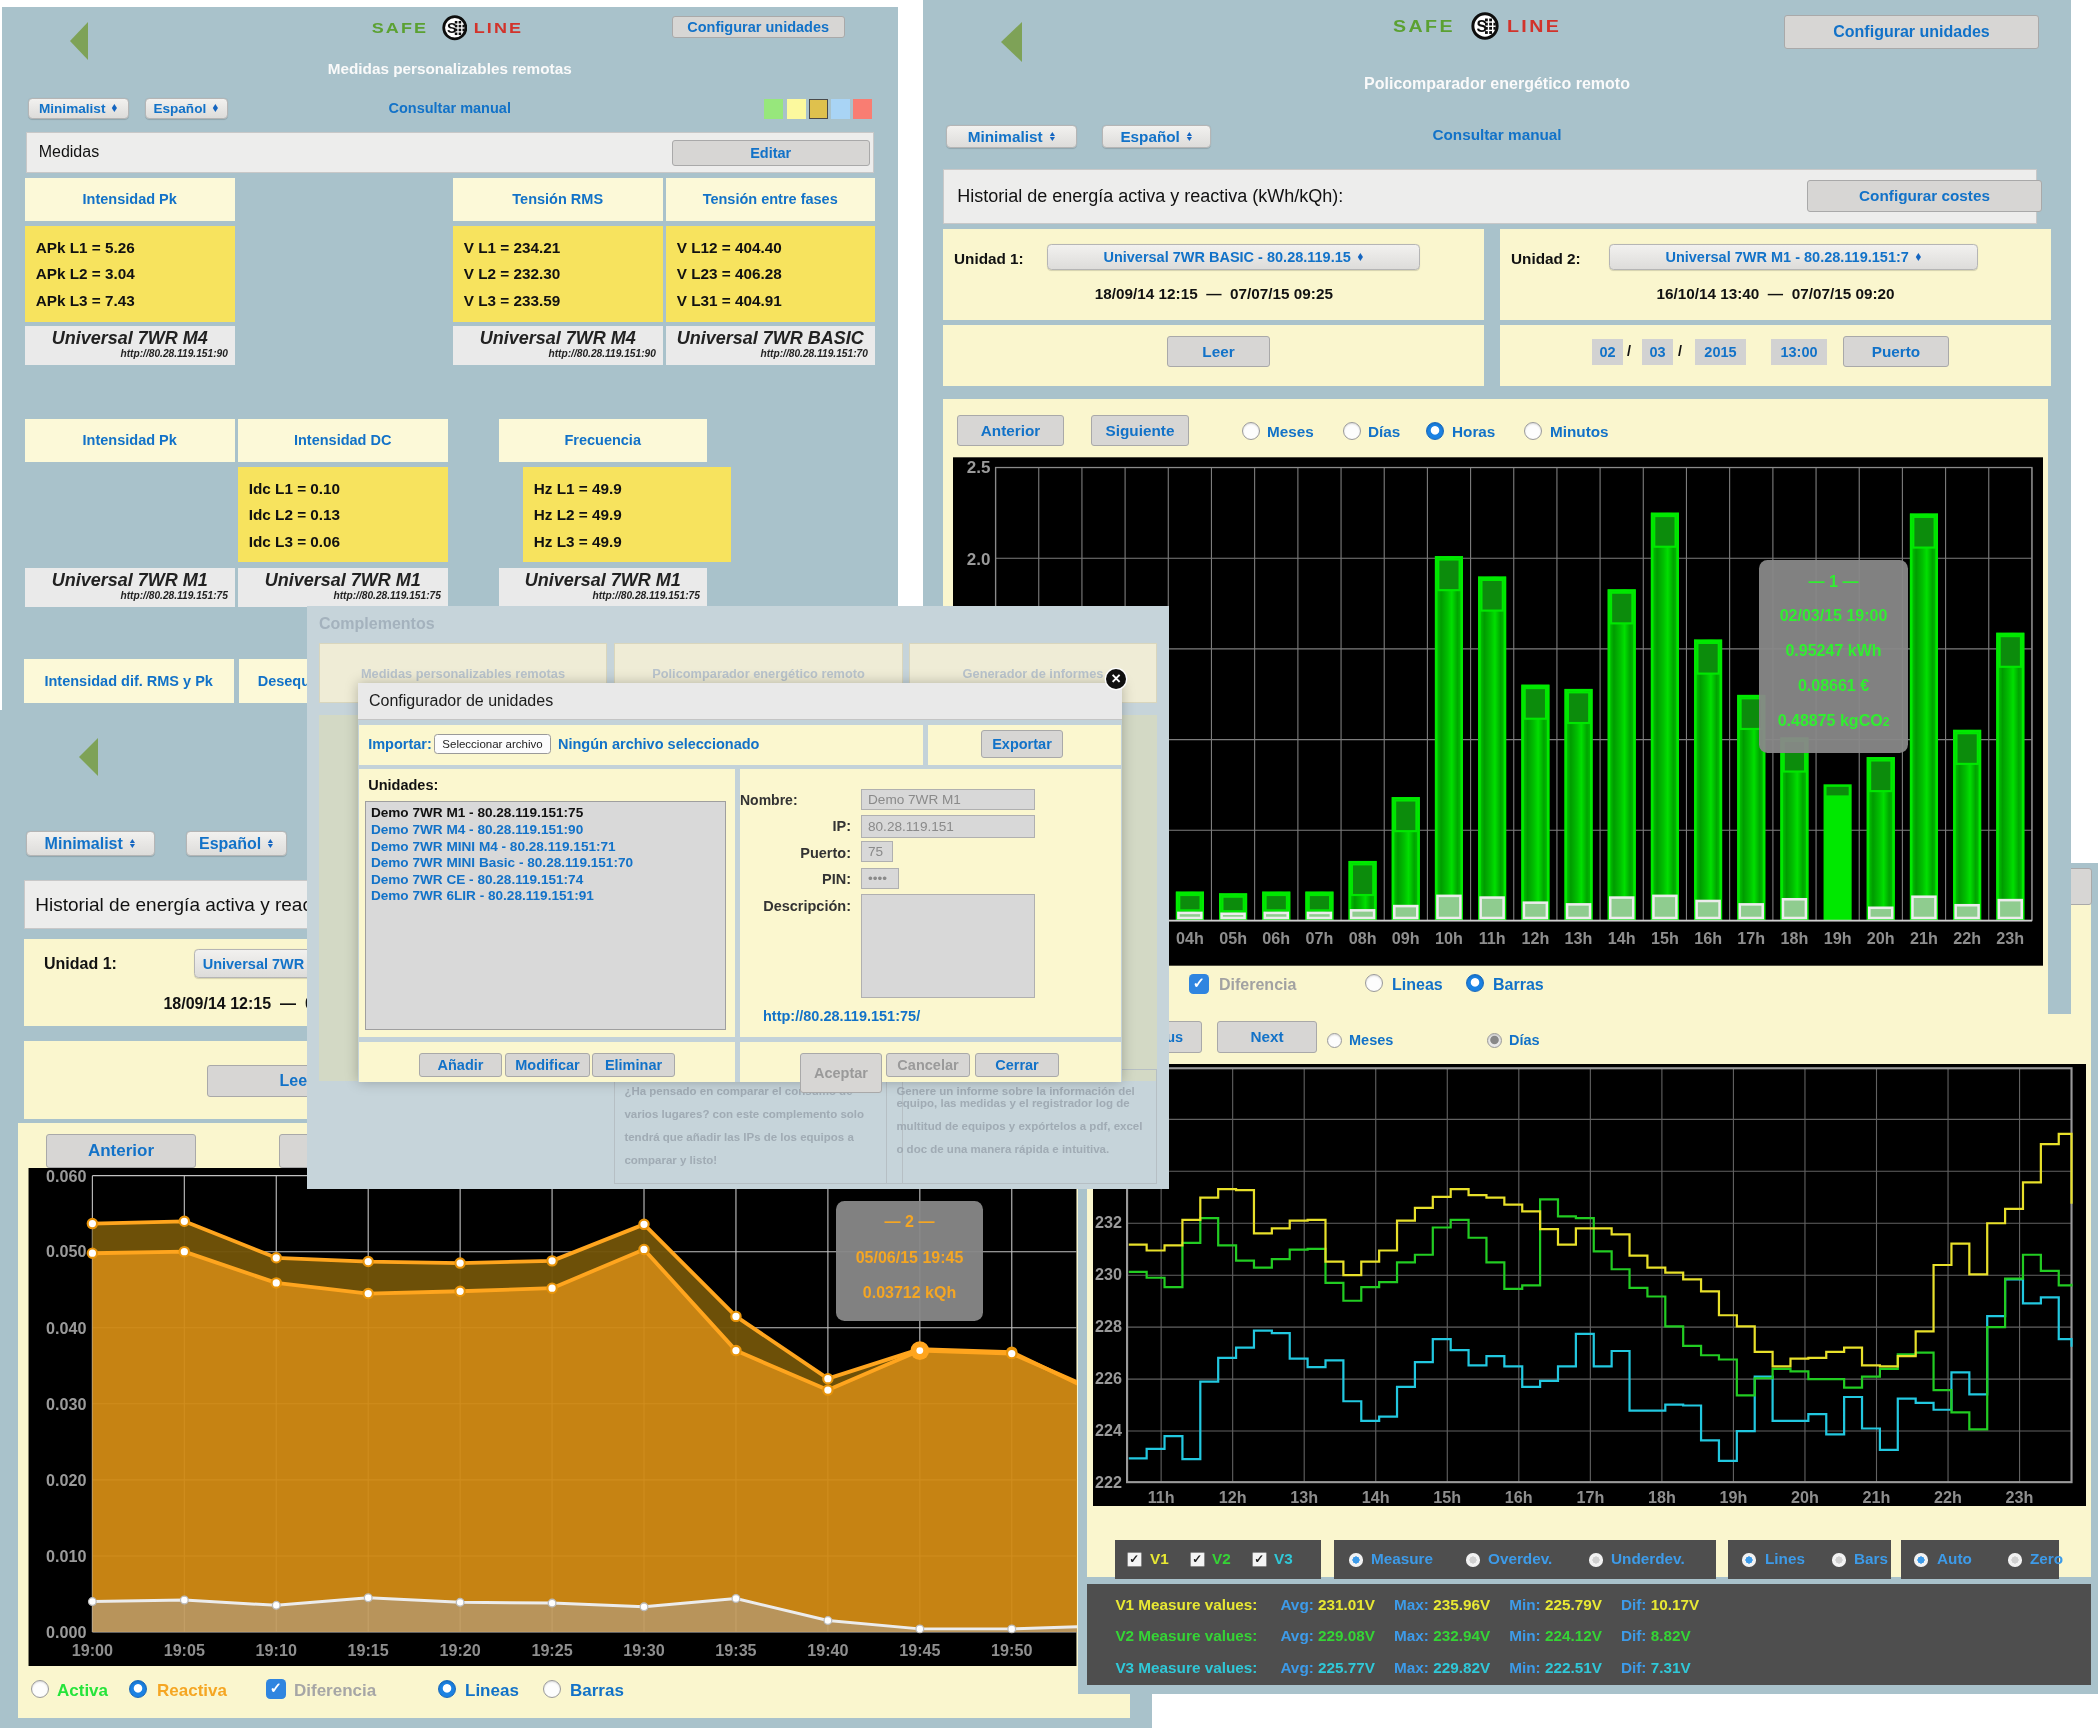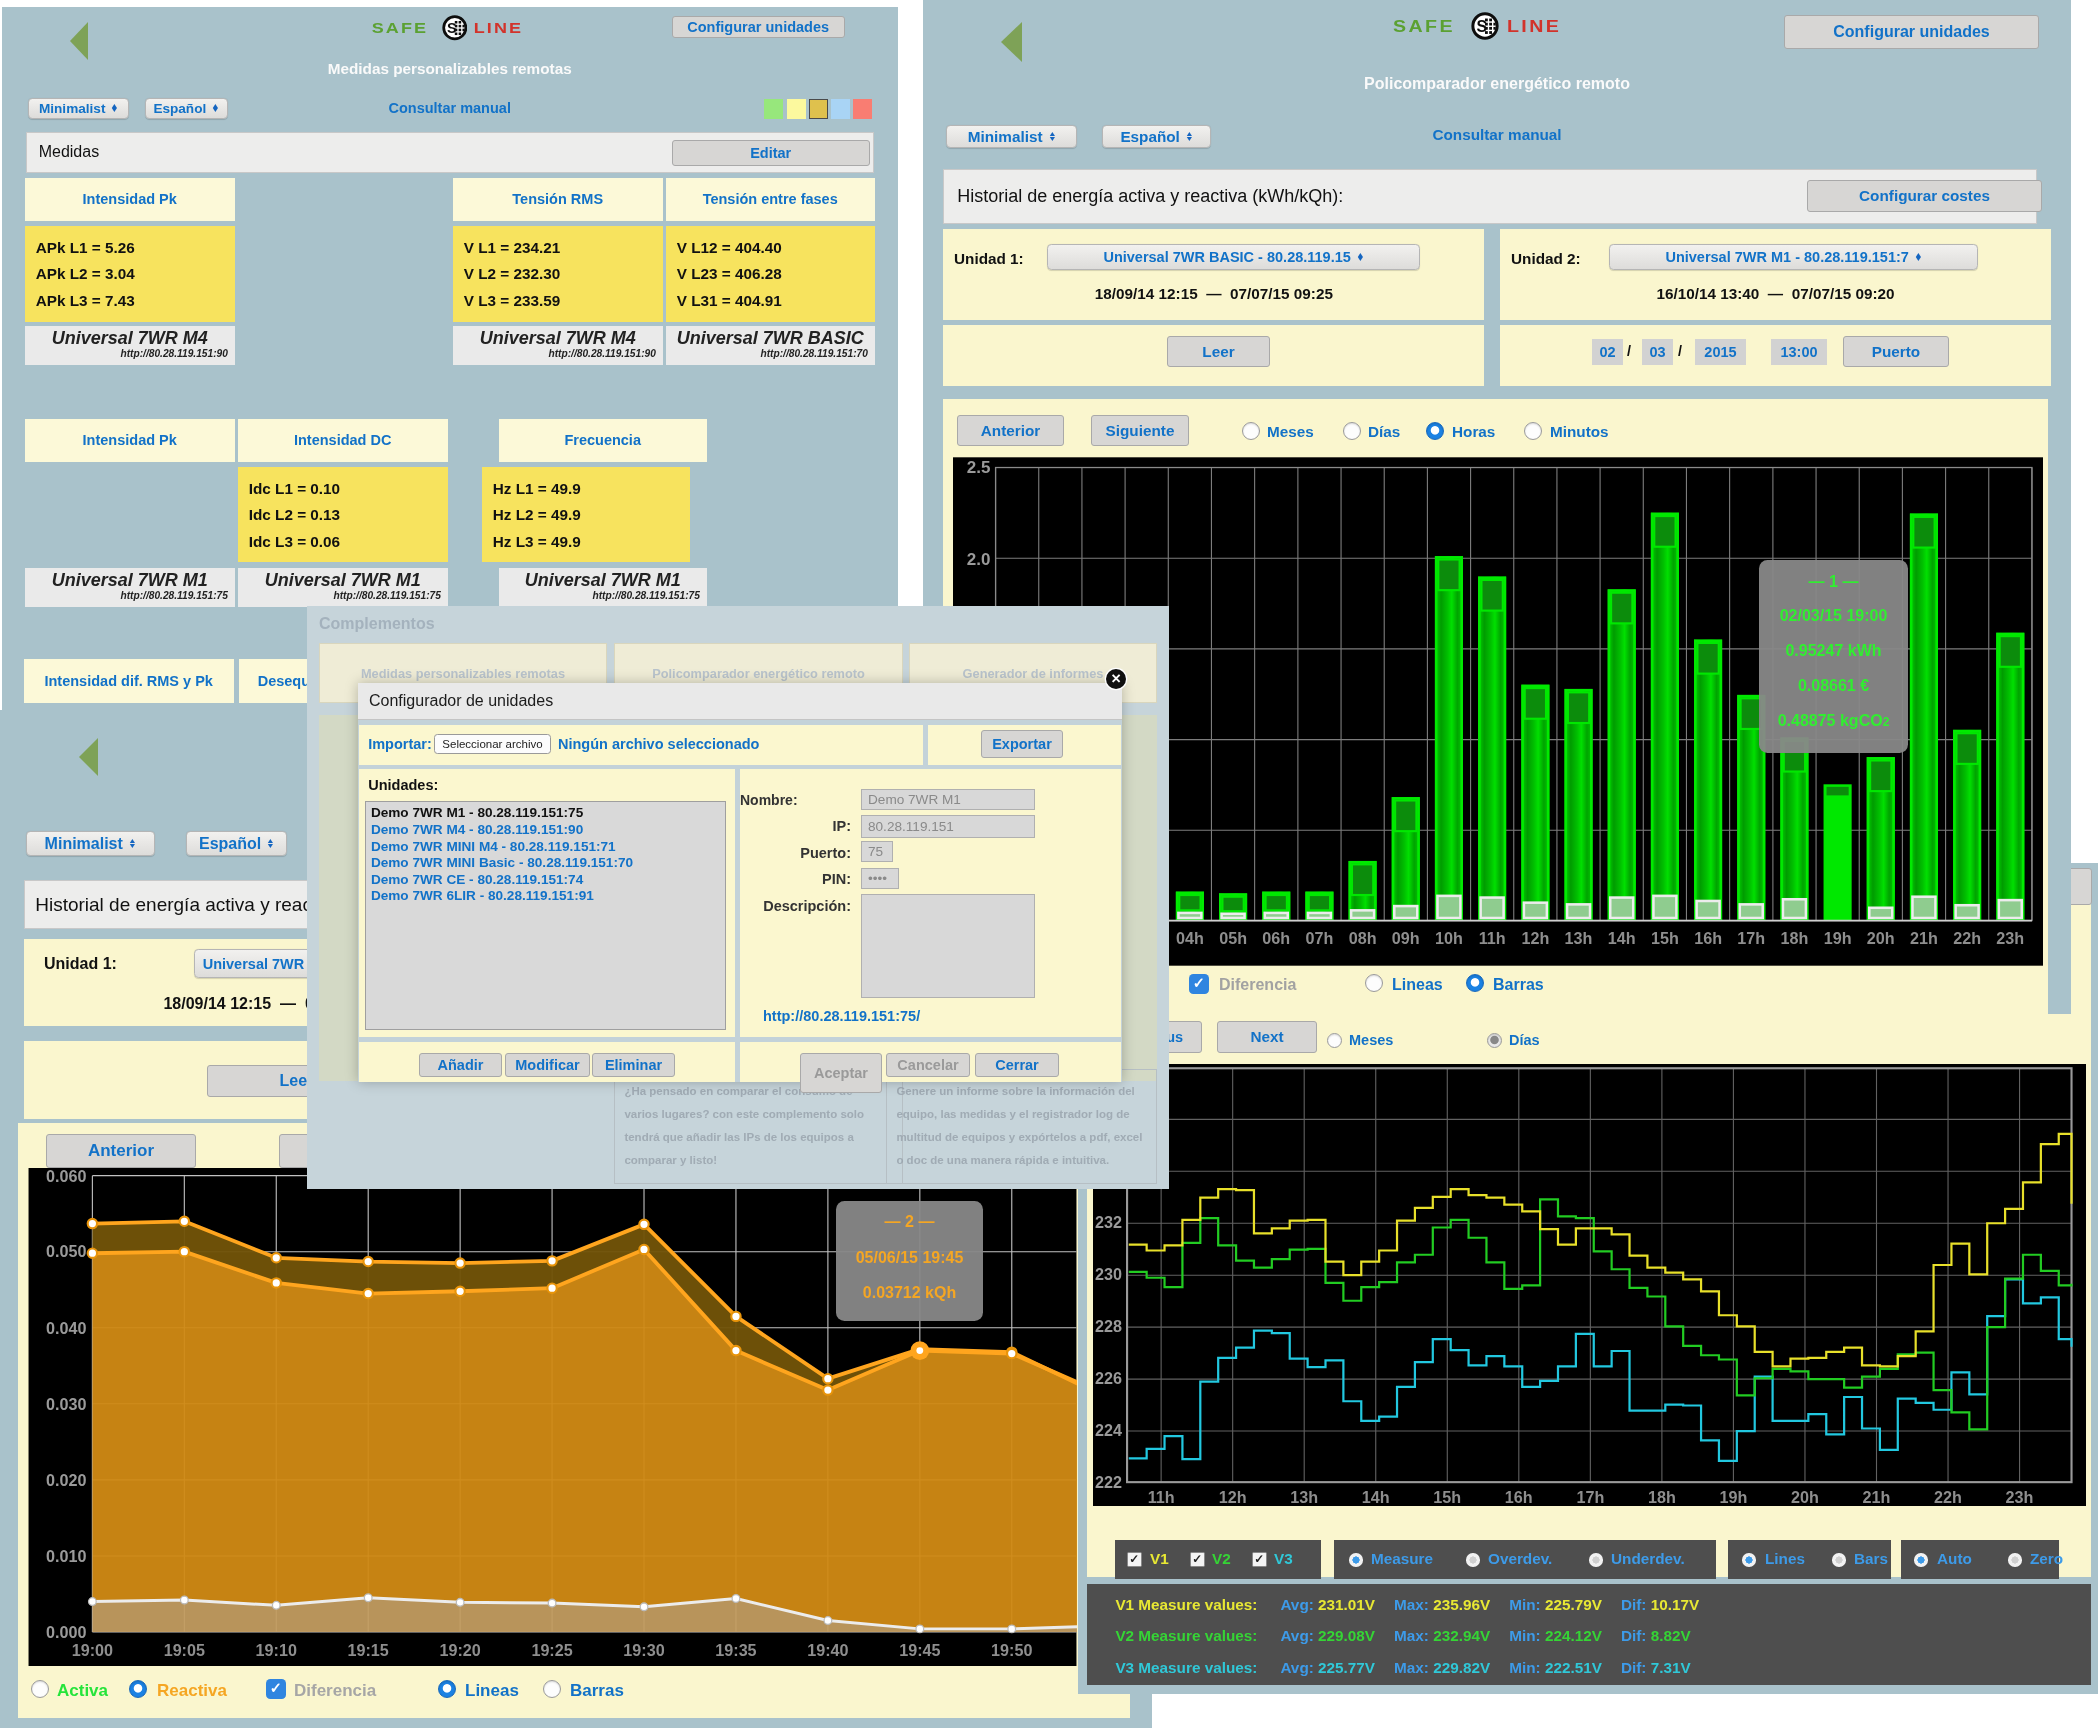--- a/index.html
+++ b/index.html
@@ -96,21 +96,21 @@
     <div class="val" style="left:236px;top:460px;width:210px;height:95px">
       <div style="top:12.8px">Idc L1 = 0.10</div>
       <div style="top:39px">Idc L2 = 0.13</div>
       <div style="top:66px">Idc L3 = 0.06</div>
     </div>
     <div class="gfoot" style="left:236px;top:561px;width:210px;height:39px">
 <div style="font-size:18px;margin-top:2.6px">Universal 7WR M1</div>
 <div style="font-size:10.2px;text-align:right;padding-right:6.8px;margin-top:-1.7px">http://80.28.119.151:75</div>
     </div>
     <div class="hdr" style="left:497px;top:412px;width:208px;height:43px">Frecuencia</div>
-    <div class="val" style="left:480px;top:460px;width:208px;height:95px">
+    <div class="val" style="left:521px;top:460px;width:208px;height:95px">
       <div style="top:12.8px">Hz L1 = 49.9</div>
       <div style="top:39px">Hz L2 = 49.9</div>
       <div style="top:66px">Hz L3 = 49.9</div>
     </div>
     <div class="gfoot" style="left:497px;top:561px;width:208px;height:39px">
 <div style="font-size:18px;margin-top:2.6px">Universal 7WR M1</div>
 <div style="font-size:10.2px;text-align:right;padding-right:6.8px;margin-top:-1.7px">http://80.28.119.151:75</div>
     </div>
     <div class="hdr" style="left:22px;top:652px;width:210px;height:44px">Intensidad dif. RMS y Pk</div>
     <div class="hdr" style="left:237px;top:652px;width:136px;height:44px;justify-content:flex-start;padding-left:19px">Desequilibrio</div>
@@ -565,21 +565,21 @@
     <div class="a" style="left:307px;top:37px;width:289px;height:60px;background:#efecd6;border:0.9px solid #d9d6bd;color:rgba(148,168,196,.6);font-weight:bold;font-size:12.8px;display:flex;align-items:center;justify-content:center;text-align:center">Policomparador energético remoto</div>
     <div class="a" style="left:602px;top:37px;width:248px;height:60px;background:#efecd6;border:0.9px solid #d9d6bd;color:rgba(148,168,196,.6);font-weight:bold;font-size:12.8px;display:flex;align-items:center;justify-content:center;text-align:center">Generador de informes</div>
     <div class="a" style="left:12px;top:109px;width:838px;height:366px;background:#d3d9c5"></div>
     <div class="a" style="left:307px;top:463px;width:289px;height:115px;border:0.9px solid #b6bfc4;color:rgba(150,160,170,.8);font-weight:bold;font-size:11.5px;padding:14.5px 0 0 9.4px;overflow:hidden">
       <div style="margin-bottom:11px;white-space:nowrap">¿Ha pensado en comparar el consumo de</div>
       <div style="margin-bottom:11px;white-space:nowrap">varios lugares? con este complemento solo</div>
       <div style="margin-bottom:11px;white-space:nowrap">tendrá que añadir las IPs de los equipos a</div>
       <div style="margin-bottom:11px;white-space:nowrap">comparar y listo!</div>
     </div>
     <div class="a" style="left:579px;top:463px;width:271px;height:115px;border:0.9px solid #b6bfc4;color:rgba(150,160,170,.8);font-weight:bold;font-size:11.5px;padding:14.5px 0 0 9.4px;overflow:hidden">
-      <div style="margin-bottom:11px;white-space:nowrap">Genere un informe sobre la información del</div>
+      <div style="white-space:nowrap">Genere un informe sobre la información del</div>
       <div style="margin-bottom:11px;white-space:nowrap">equipo, las medidas y el registrador log de</div>
       <div style="margin-bottom:11px;white-space:nowrap">multitud de equipos y expórtelos a pdf, excel</div>
       <div style="margin-bottom:11px;white-space:nowrap">o doc de una manera rápida e intuitiva.</div>
     </div>
   </div>
 <div class="a" style="left:358px;top:683px;width:764px;height:399px;background:#c3d2d9;z-index:6;box-shadow:0 0 12px rgba(0,0,0,.25)">
     <div class="a" style="left:0;top:0;width:764px;height:37px;background:#e9e9e9;border-bottom:0.9px solid #c4c4c4;color:#1c1c1c;font-size:16px;display:flex;align-items:center;padding-left:11px">Configurador de unidades</div>
     <div class="a" style="left:0.9px;top:42px;width:564px;height:40px;background:#fbf7cf"></div>
     <div class="a" style="left:570px;top:42px;width:193px;height:40px;background:#fbf7cf"></div>
     <div class="lbl" style="left:10.2px;top:53px;font-size:14.5px">Importar:</div>

